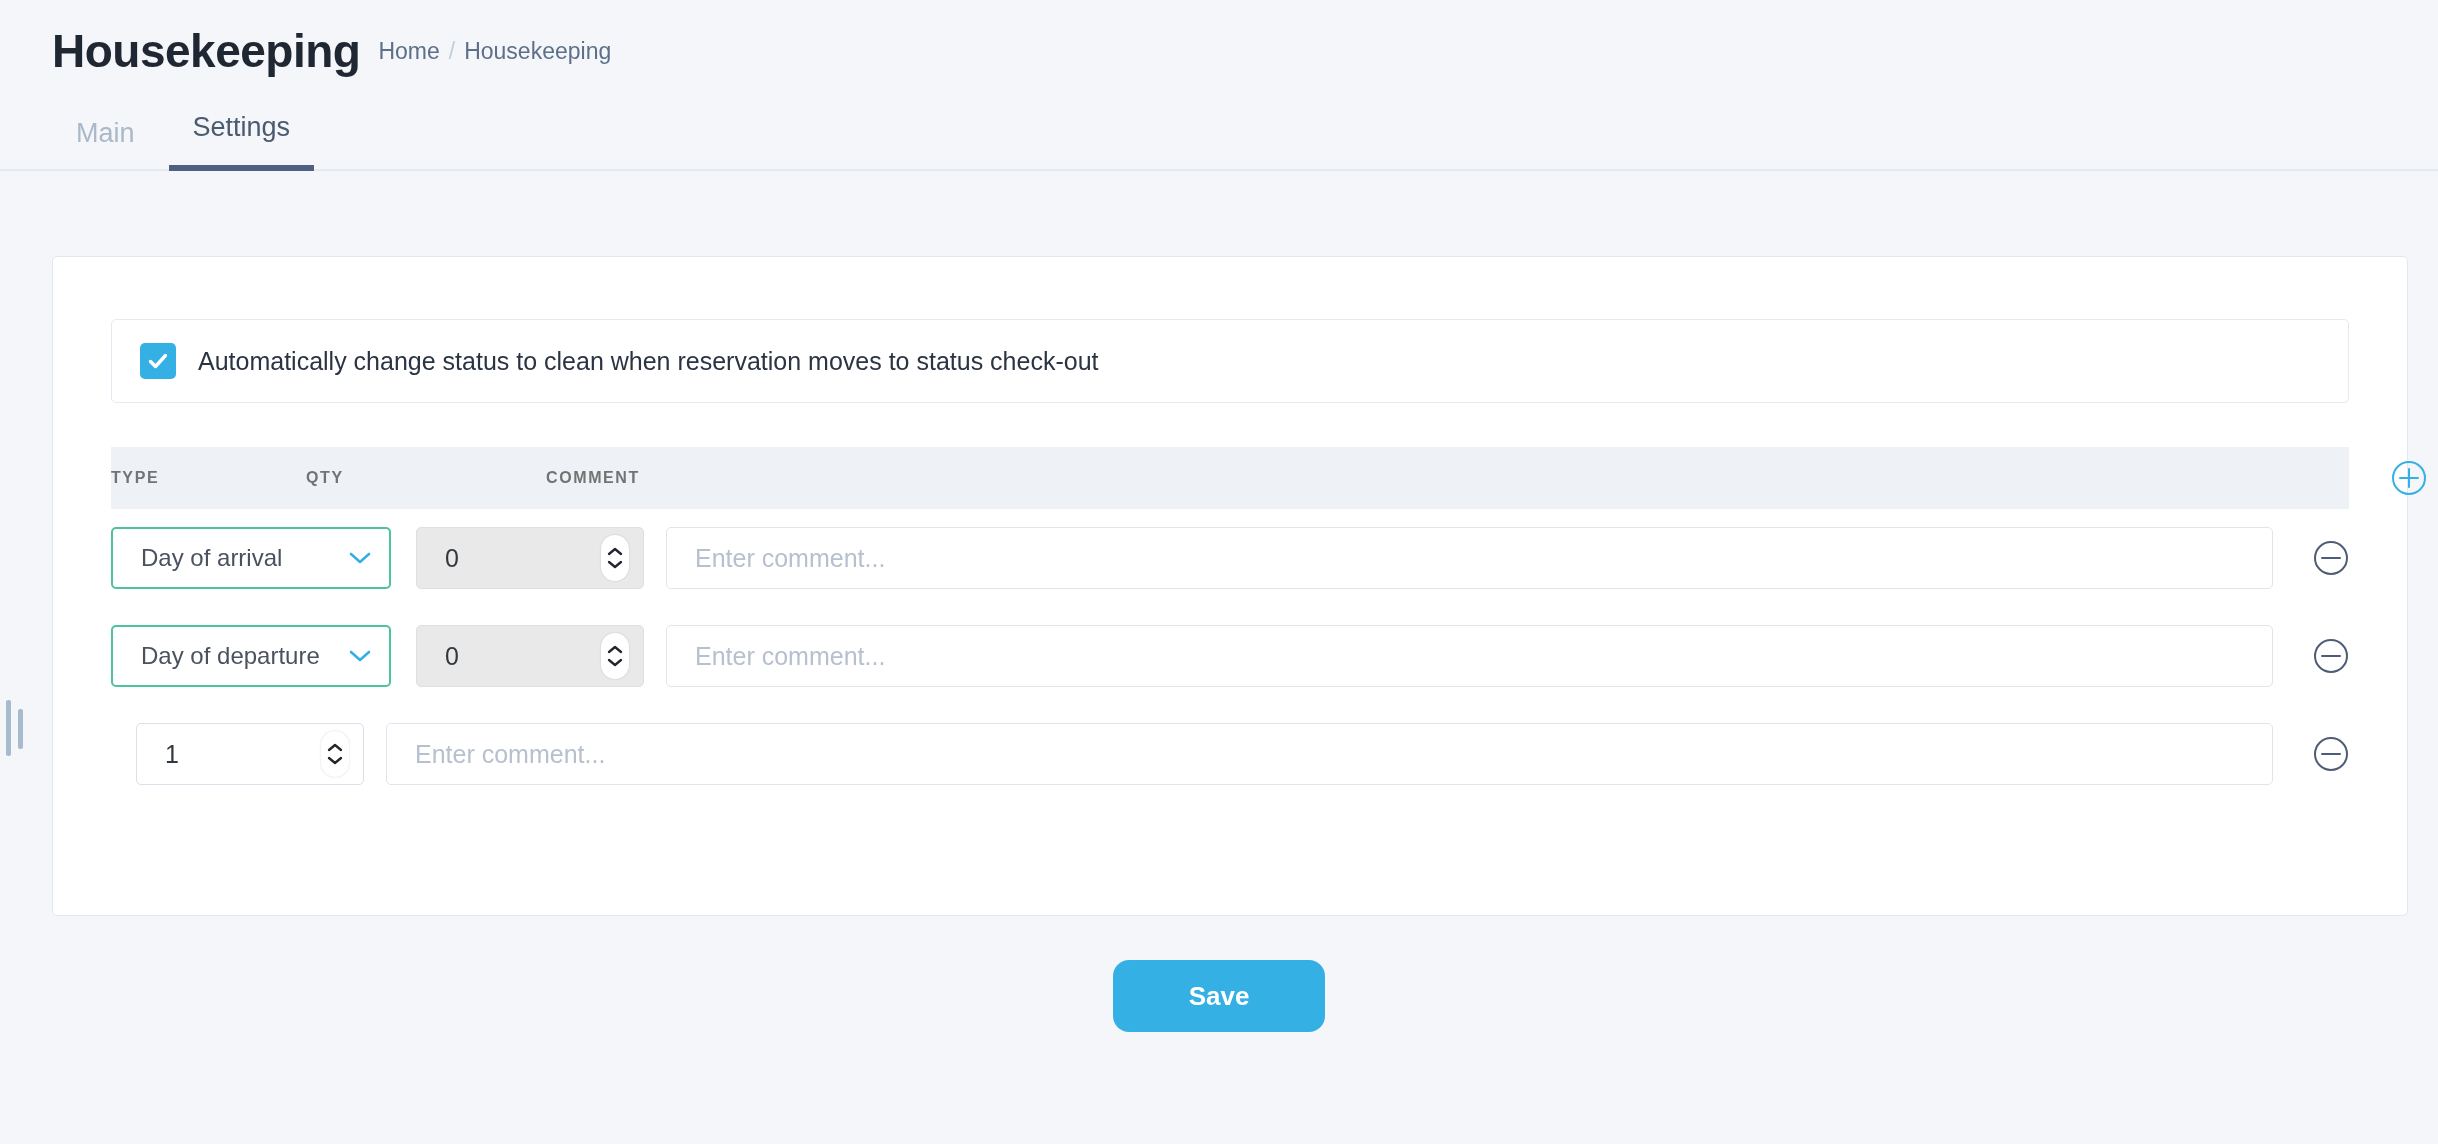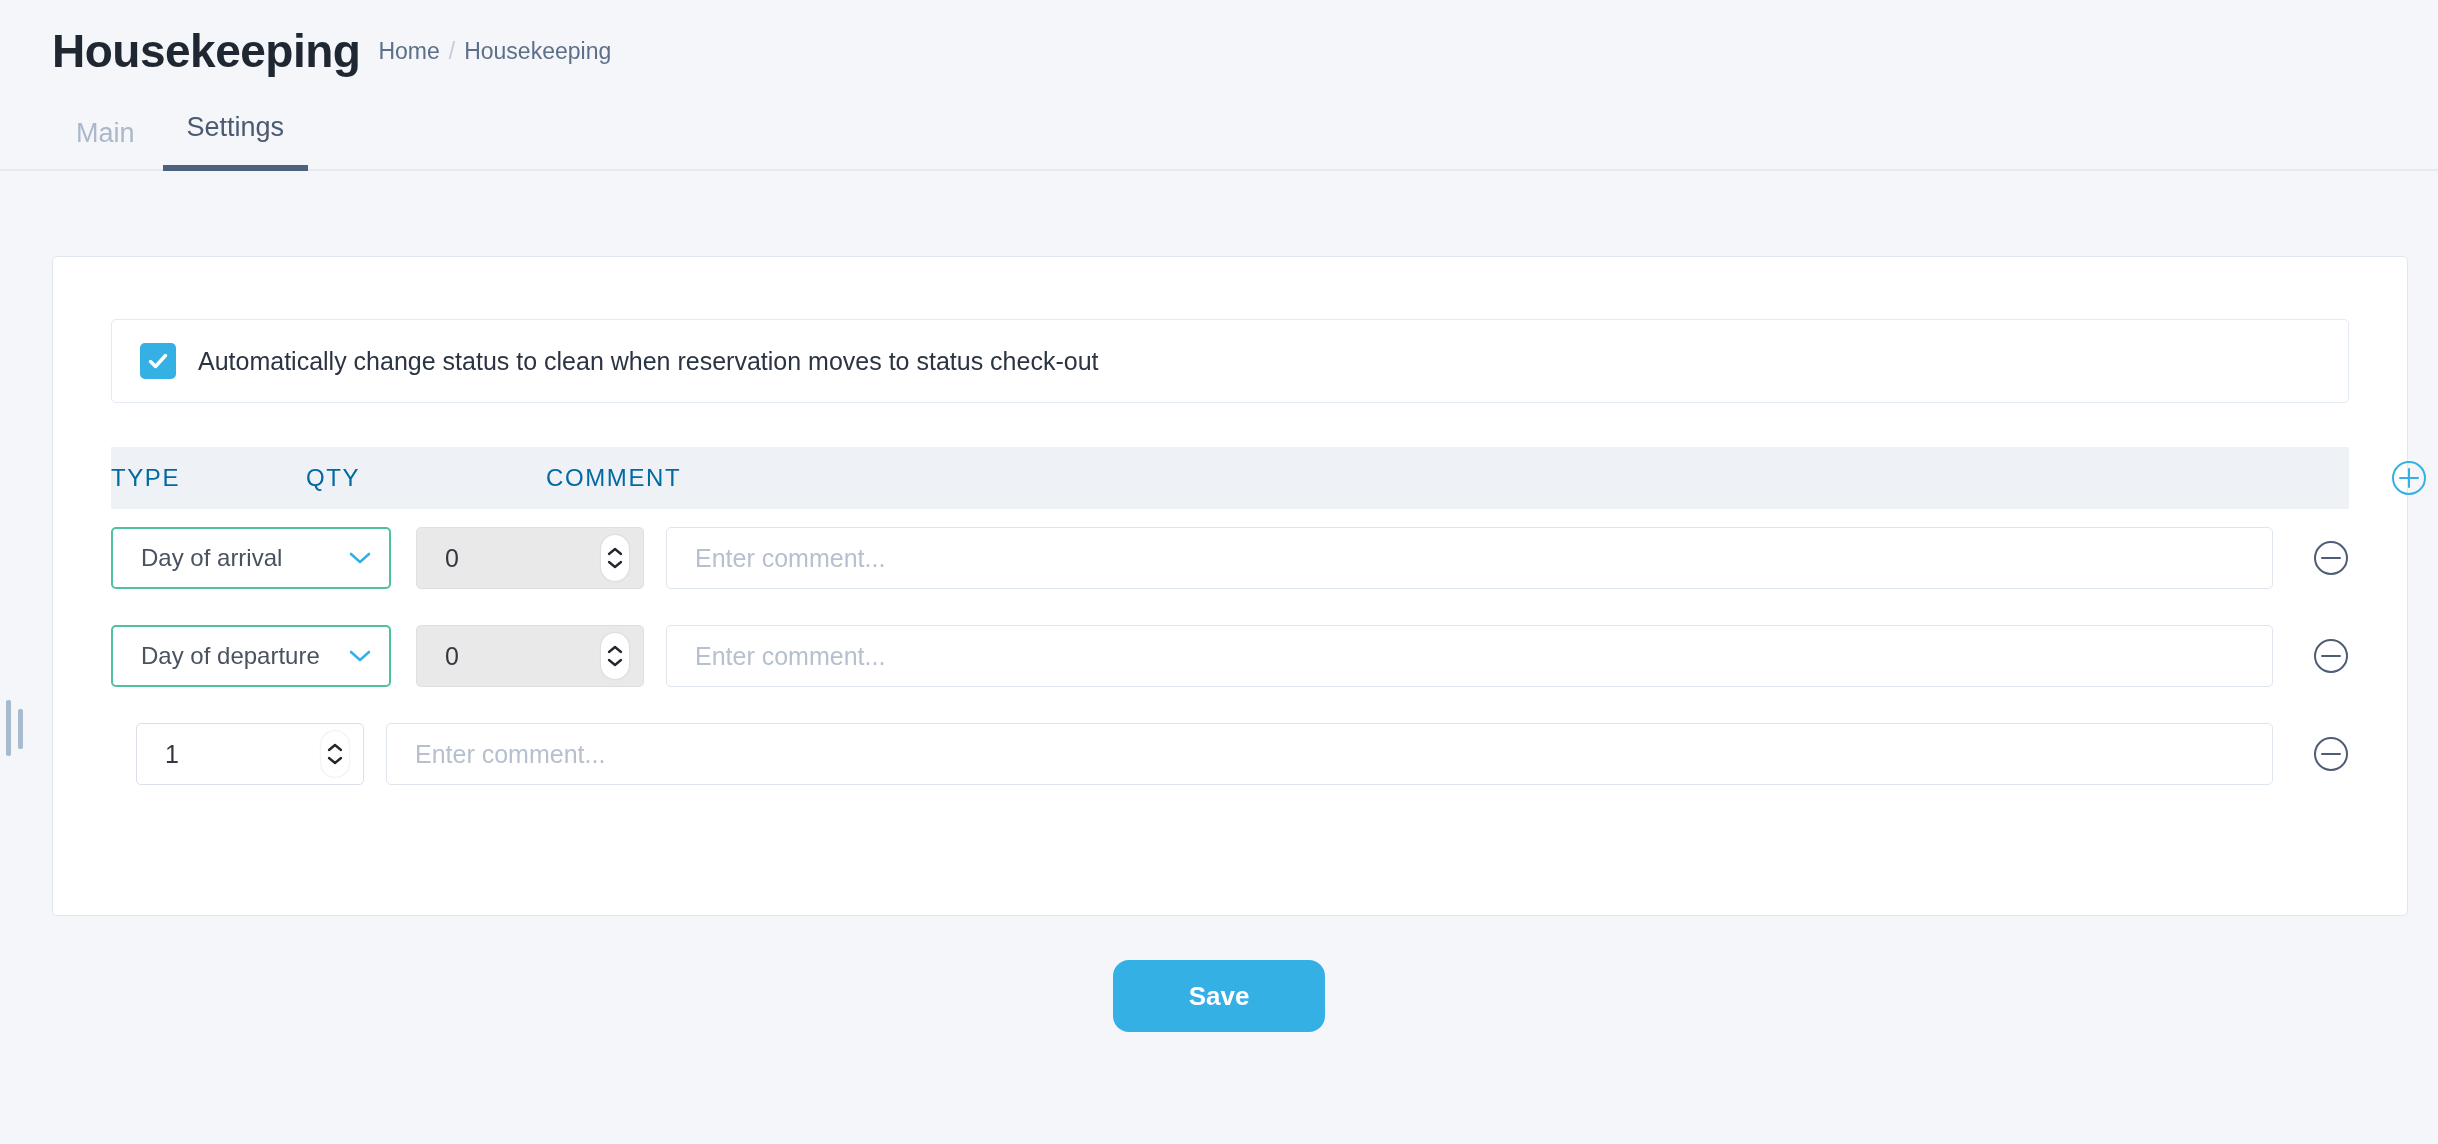--- a/index.html
+++ b/index.html
@@ -63,21 +63,21 @@
   }
   .breadcrumb .sep { color: #c2cdda; }
   .crumb { color: #5d6f89; }
 
   
   .tabs {
     margin-top: 36px;
     padding-left: 52px;
     display: flex;
     align-items: flex-end;
-    gap: 4px;
+    gap: 10px;
     border-bottom: 2px solid #e4eaf1;
     position: relative;
   }
   .tab {
     font-size: 27px;
     padding: 0 24px 22px 24px;
     color: #aab8c9;
     position: relative;
     top: 2px;
     cursor: pointer;
@@ -135,24 +135,25 @@
   .tbl { margin: 44px 58px 0 58px; }
   .thead {
     background: #eef2f7;
     height: 62px;
     display: flex;
     align-items: center;
     padding-left: 0;
     position: relative;
   }
   .th {
-    font-size: 24px;
+    font-size: 16px;
     letter-spacing: 1.6px;
-    color: #0369a1;
+    color: #737373;
     text-transform: uppercase;
+    font-weight: bold;
   }
   .col-type  { width: 195px; padding-left: 0; }
   .col-qty   { width: 240px; }
   .col-comm  { flex: 1; }
   .thead .col-type { padding-left: 0; }
 
   .add-btn {
     position: absolute;
     right: -78px;
     top: 50%;

